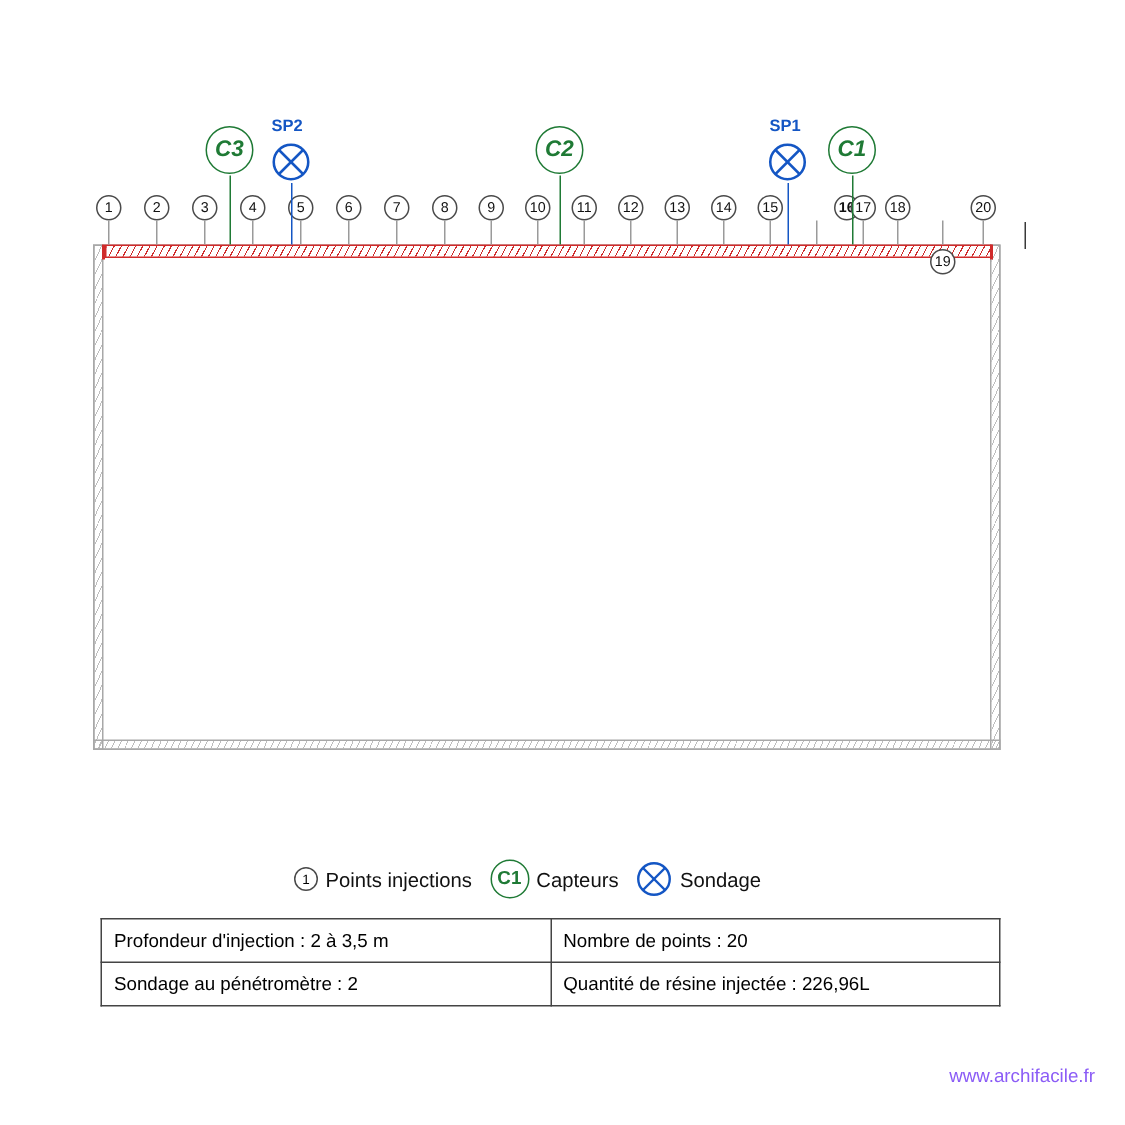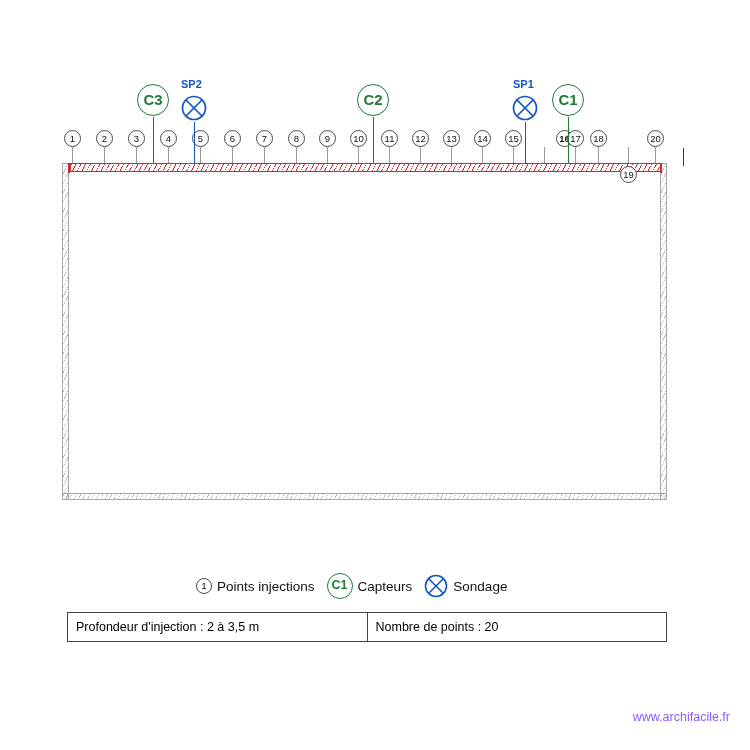--- a/index.html
+++ b/index.html
@@ -70,20 +70,21 @@
   
   .capteur{
     position:absolute;
     width:32px;height:32px;border-radius:50%;
     border:1.6px solid #1f7a35;
     color:#1f7a35;
     font-size:15px;font-weight:bold;
     line-height:29px;text-align:center;
     box-sizing:border-box;
     background:transparent;
+    font-style:italic;
   }
   .cap-lead{position:absolute;width:1px;background:#1f7a35;}
 
   
   .sondage{
     position:absolute;width:26px;height:26px;
   }
   .sondage svg{display:block}
   .sp-label{
     position:absolute;color:#1456c4;font-weight:bold;font-size:11px;
@@ -237,17 +238,21 @@
       <div class="lg-text">Sondage</div>
     </div>
   </div>
 
   <table class="info-table">
     <tbody id="info-body">
         <tr>
           <td>Profondeur d'injection : 2 à 3,5 m</td>
           <td>Nombre de points : 20</td>
         </tr>
+        <tr>
+          <td>Sondage au pénétromètre : 2</td>
+          <td>Quantité de résine injectée : 226,96L</td>
+        </tr>
       </tbody>
   </table>
 
   <div class="site">www.archifacile.fr</div>
 </div>
 
 </body></html>

